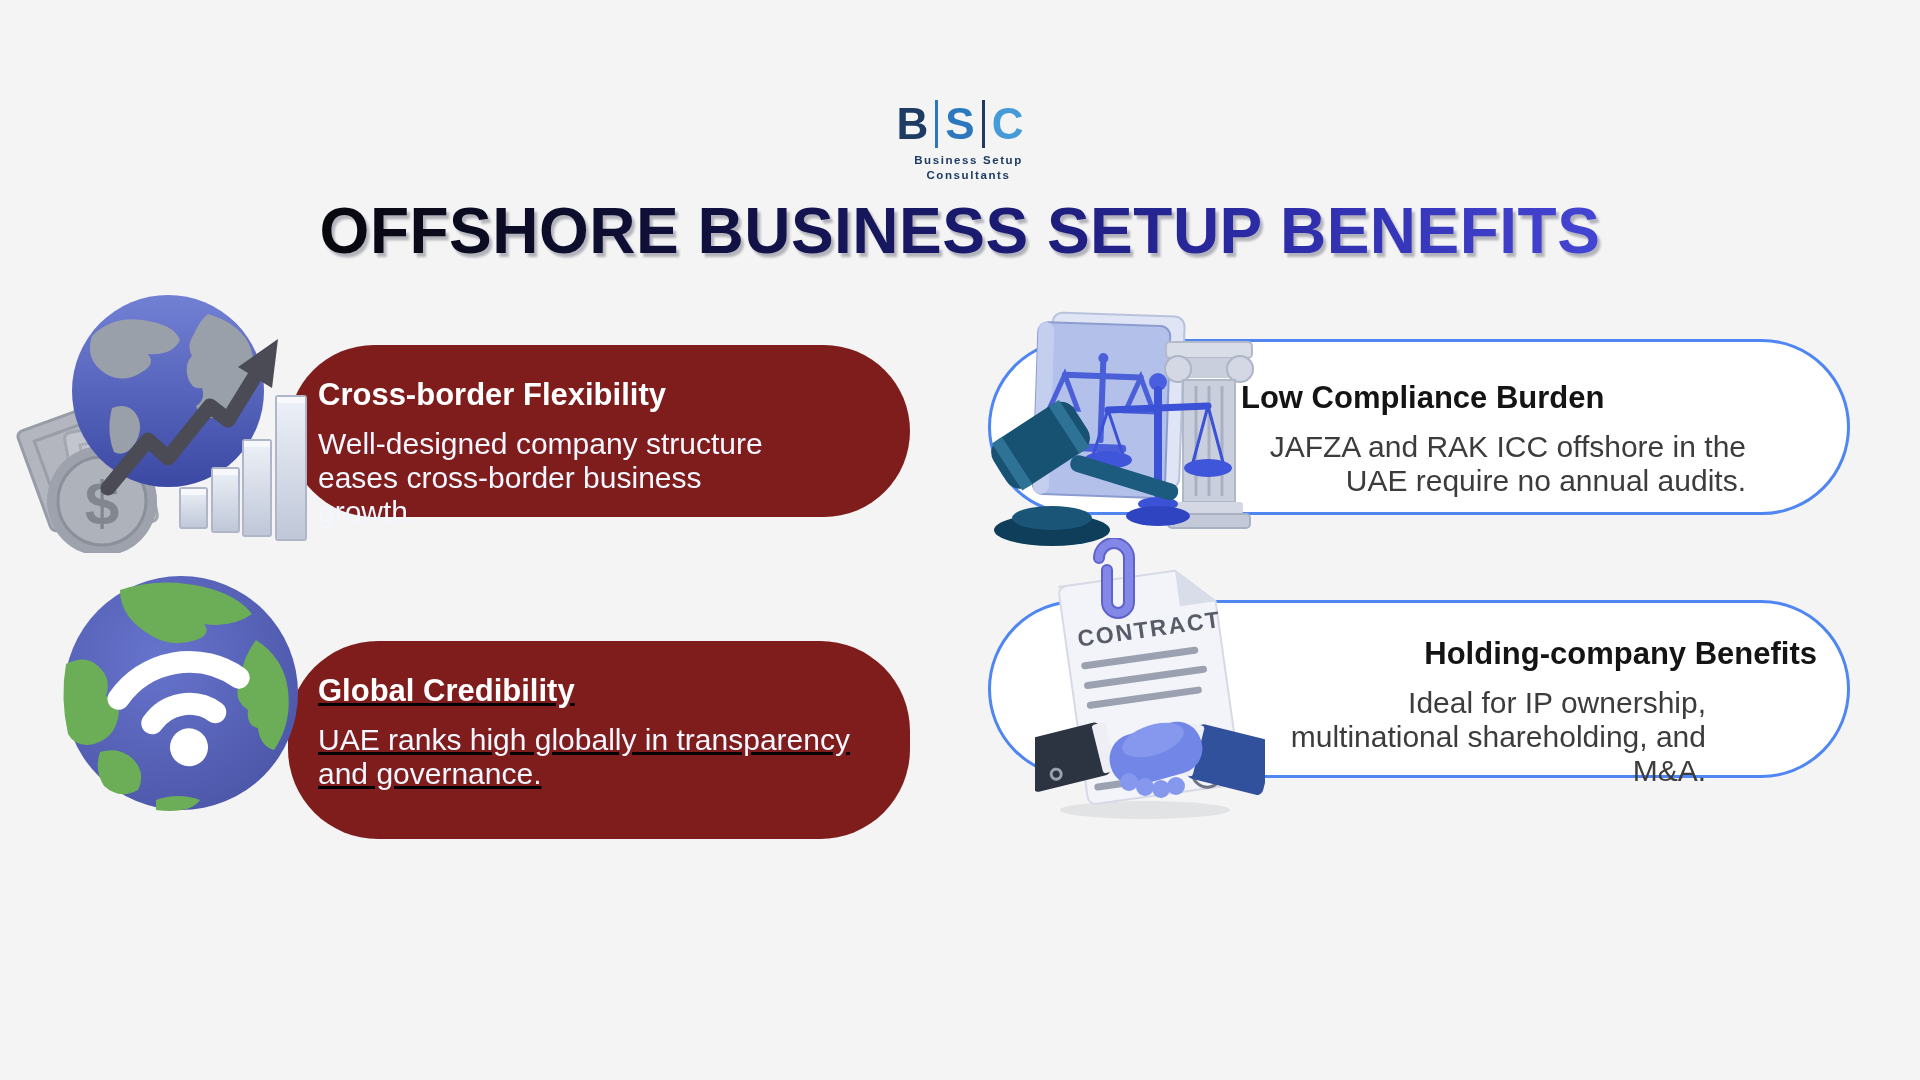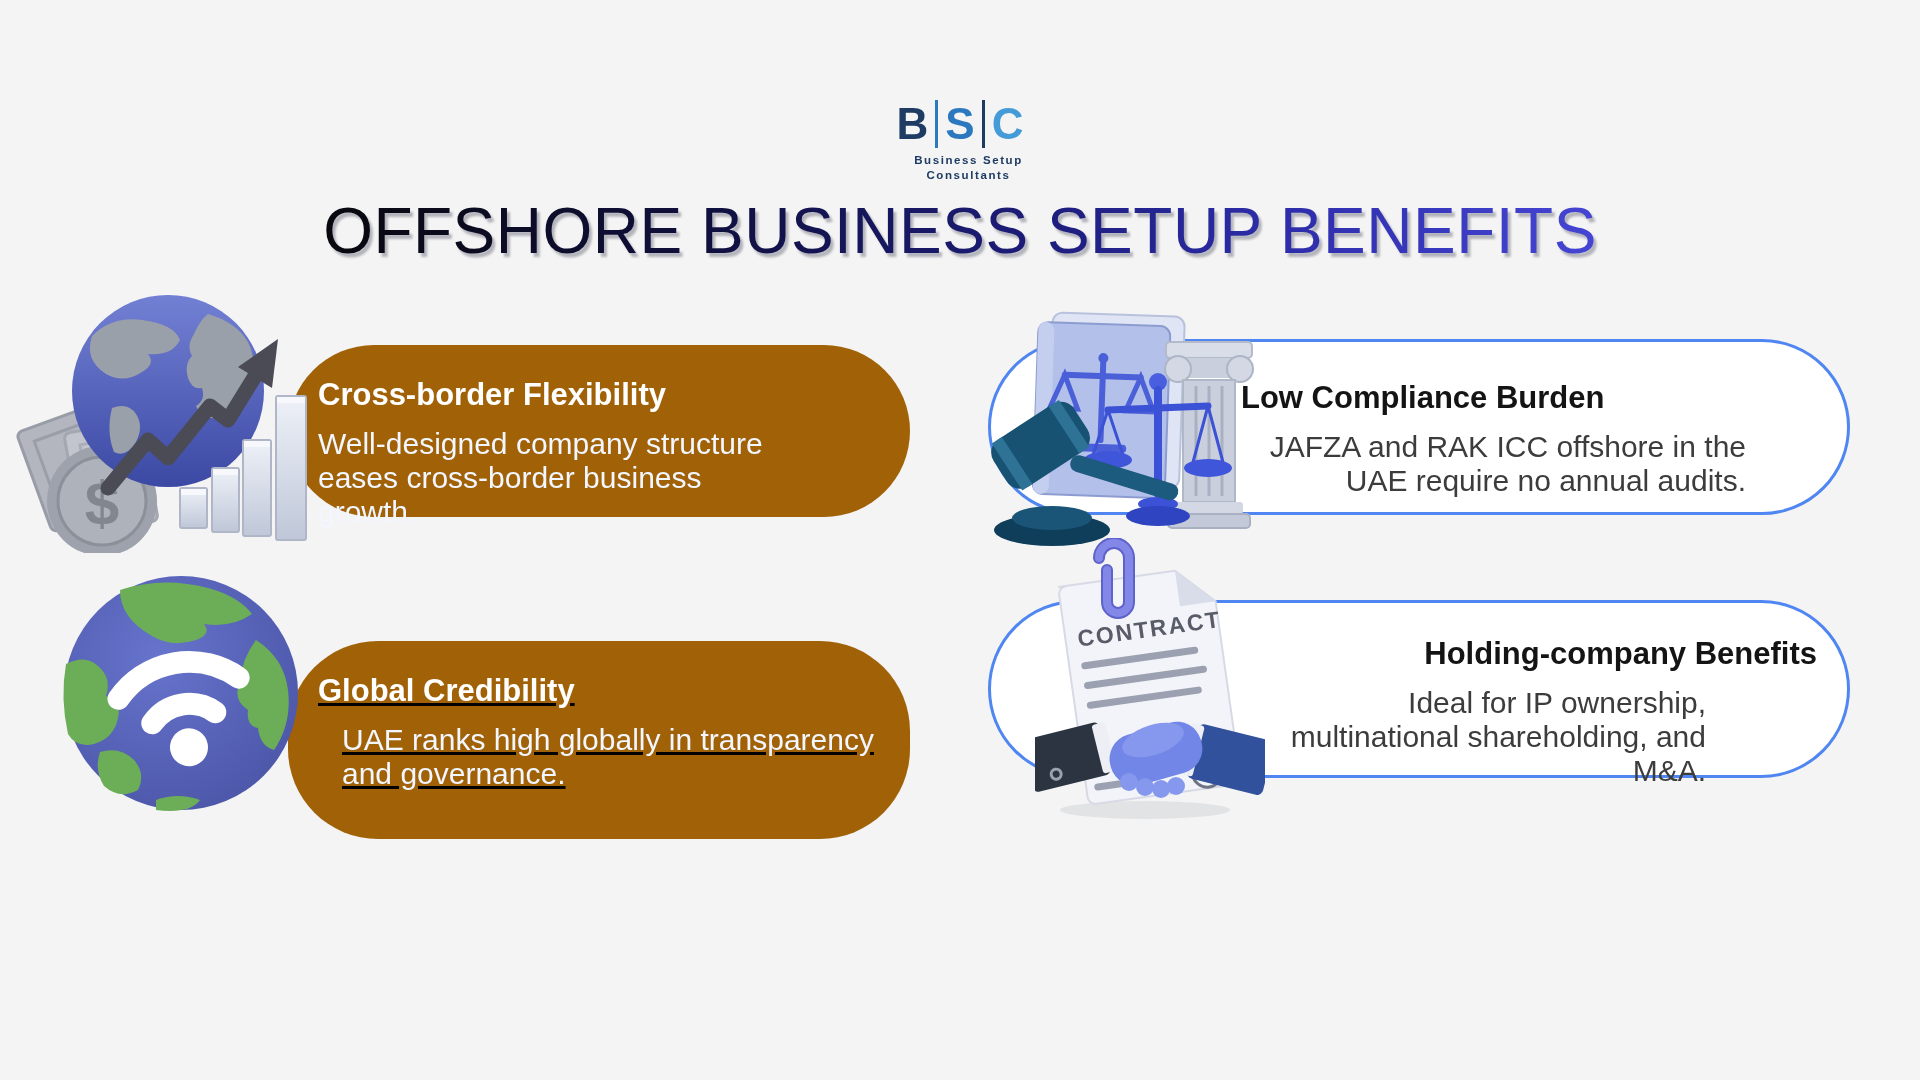--- a/index.html
+++ b/index.html
@@ -19,51 +19,51 @@
   .logo-c { color:#449bd7; }
   .logo-bar { width:3px; height:48px; }
   .logo-bar.bar1 { background:#2b78bf; }
   .logo-bar.bar2 { background:#1d3b63; }
   .logo-tagline { margin-top:5px; font-size:11.5px; font-weight:bold; color:#1d3b63;
     letter-spacing:1.6px; line-height:1.3;margin-left:17px; }
 
   
   .main-title {
     position:absolute; top:194px; left:0; width:100%;
-    text-align:center; font-size:64px; line-height:74px; font-weight:400;
+    text-align:center; font-size:64px; line-height:74px; font-weight:700;
     letter-spacing:0.5px;
   }
   .main-title .grad {
     display:inline-block; color:#1b1b66;
     filter: drop-shadow(3px 4px 1px rgba(125,125,140,0.55));
   }
   @supports ((-webkit-background-clip:text) or (background-clip:text)) {
     .main-title .grad {
       background:linear-gradient(90deg,#08080e 0%,#10103e 30%,#1c1c78 55%,#2d2daa 75%,#4545d4 100%);
       -webkit-background-clip:text; background-clip:text; color:transparent;
     }
   }
 
   
   .card { position:absolute; z-index:1; }
-  .card.blue { background:#a16207; border-radius:90px; }
+  .card.blue { background:#7f1d1d; border-radius:90px; }
   .card.white { background:#ffffff; border:3px solid #4f86f2; border-radius:92px; }
   .card-title { font-weight:bold; font-size:31px; line-height:1.15; }
   .card.blue .card-title { color:#ffffff; }
   .card.white .card-title { color:#141414; }
   .card-body { margin-top:14px; font-size:30px; line-height:34px; }
   .card.blue .card-body { color:#f2f6ff; }
   .card.white .card-body { color:#3c3c3c; }
 
   #card1 { left:288px; top:345px; width:622px; height:172px; padding:32px 30px 0 30px; }
   #card1 .card-body { max-width:475px; }
   #card2 { left:988px; top:339px; width:862px; height:176px; padding:38px 30px 0 250px; }
   #card2 .card-body { max-width:505px;text-align:right; }
   #card3 { left:288px; top:641px; width:622px; height:198px; padding:32px 30px 0 30px;text-decoration:underline; }
-  #card3 .card-body { max-width:550px;margin-left:24px; }
+  #card3 .card-body { max-width:550px; }
   #card4 { left:988px; top:600px; width:862px; height:178px; padding:33px 30px 0 250px;text-align:right; }
   #card4 .card-body { max-width:465px; }
 
   
   .icon-wrap { position:absolute; z-index:3; }
   #icon1 { left:10px;   top:288px; width:310px; height:265px; }
   #icon2 { left:980px;  top:298px; width:280px; height:260px; }
   #icon3 { left:60px;   top:572px; width:242px; height:242px; }
   #icon4 { left:1035px; top:538px; width:230px; height:285px; }
   .icon-wrap svg { display:block; width:100%; height:100%; }

